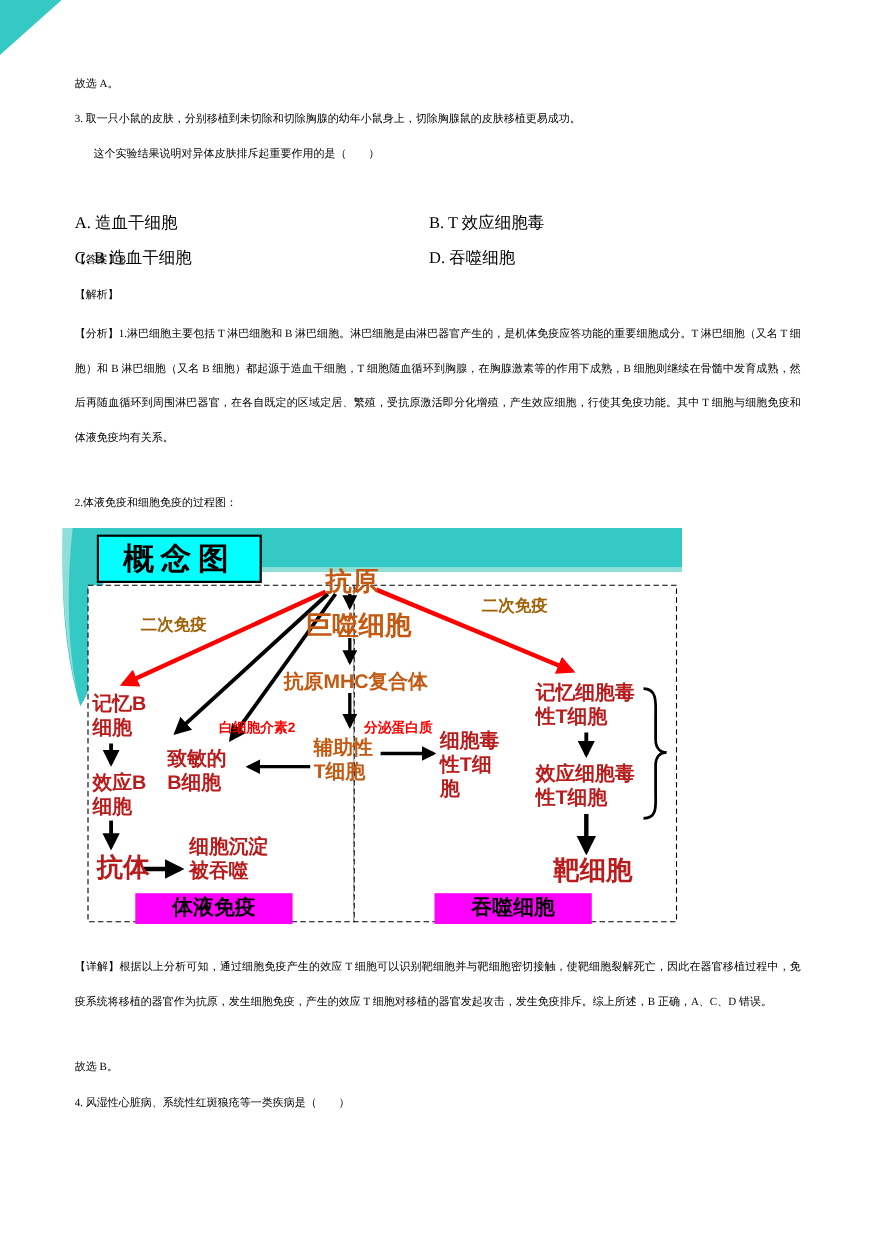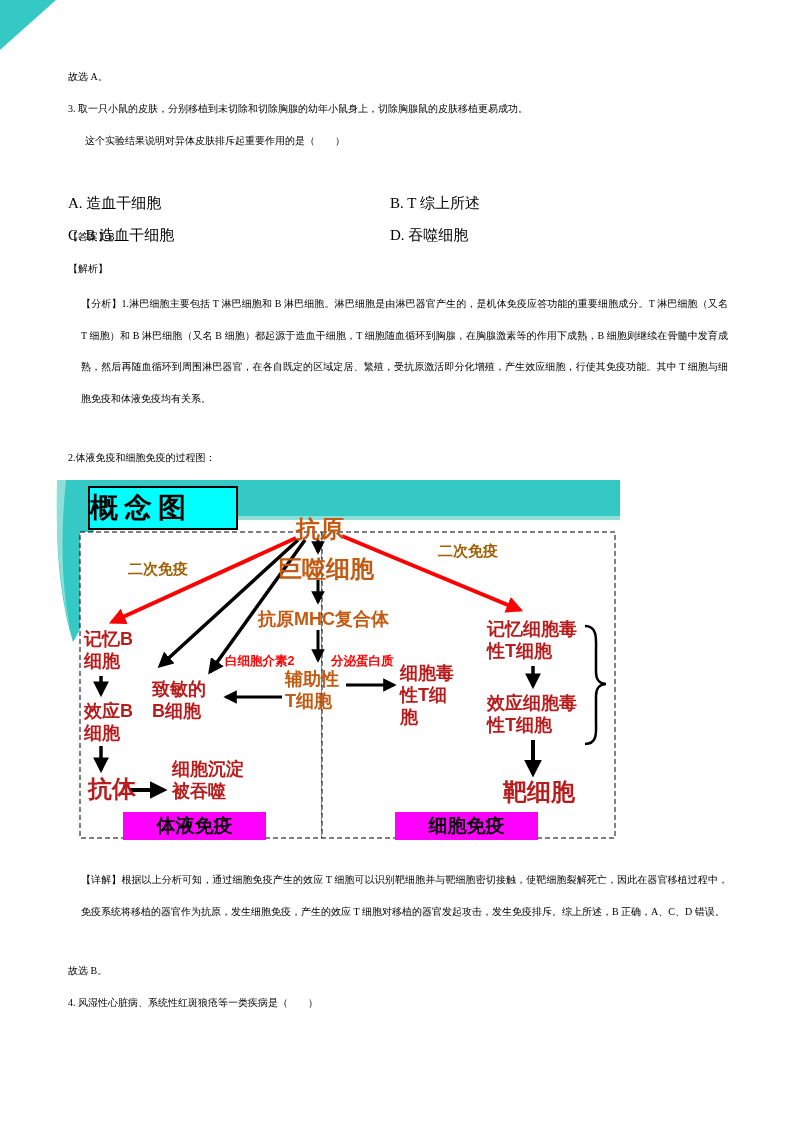--- a/index.html
+++ b/index.html
@@ -14,33 +14,33 @@
   .corner-tri {
     position:absolute; top:0; left:0;
     width:0; height:0;
     border-top:50px solid #35c9c5;
     border-right:56px solid transparent;
   }
   .blk {
     position:absolute; left:68px; right:66px;
     font-size:10px; line-height:22px;
   }
-  .para { line-height:31.5px; text-align:justify;margin-left:13px; }
+  .para { line-height:31.5px; text-align:justify; }
   .opt { position:absolute; font-size:15px; line-height:22px;margin-top:30px; }
   
   .diagram {
     position:absolute; left:0; top:478px; width:794px; height:372px;
   }
   .diagram svg { position:absolute; left:0; top:0; }
   .dg-title {
     position:absolute; left:88px; top:8px; width:150px; height:44px;
     background:#00ffff; border:2px solid #000;
     font-family:"Liberation Sans","DejaVu Sans",sans-serif;
     font-size:28px; font-weight:bold; letter-spacing:6px;
-    text-align:left; line-height:40px;
+    text-align:center; line-height:40px;
   }
   .dg-node {
     position:absolute; font-weight:bold; white-space:pre-line;
     font-family:"Liberation Sans","DejaVu Sans",sans-serif;
     font-size:18px; line-height:22px; color:#b91c1c;
   }
   .dg-node.big { font-size:24px; }
   .dg-node.orange { color:#c45911; }
   .dg-node.red { color:#a16207; font-size:15px; }
   .dg-node.sm { color:#ff0000; font-size:12.5px; }
@@ -54,21 +54,21 @@
 </head>
 <body>
 
 <div class="corner-tri"></div>
 
 <div class="blk" style="top:66px">故选 A。</div>
 <div class="blk" style="top:98px">3. 取一只小鼠的皮肤，分别移植到未切除和切除胸腺的幼年小鼠身上，切除胸腺鼠的皮肤移植更易成功。</div>
 <div class="blk" style="top:130px;left:85px">这个实验结果说明对异体皮肤排斥起重要作用的是（　　）</div>
 
 <div class="opt" style="left:68px;top:162px">A. 造血干细胞</div>
-<div class="opt" style="left:390px;top:162px">B. T 综上所述</div>
+<div class="opt" style="left:390px;top:162px">B. T 效应细胞毒</div>
 <div class="opt" style="left:68px;top:194px">C. B 造血干细胞</div>
 <div class="opt" style="left:390px;top:194px">D. 吞噬细胞</div>
 
 <div class="blk" style="top:226px">【答案】B</div>
 <div class="blk" style="top:258px">【解析】</div>
 <div class="blk para" style="top:288px">【分析】1.淋巴细胞主要包括 T 淋巴细胞和 B 淋巴细胞。淋巴细胞是由淋巴器官产生的，是机体免疫应答功能的重要细胞成分。T 淋巴细胞（又名 T 细胞）和 B 淋巴细胞（又名 B 细胞）都起源于造血干细胞，T 细胞随血循环到胸腺，在胸腺激素等的作用下成熟，B 细胞则继续在骨髓中发育成熟，然后再随血循环到周围淋巴器官，在各自既定的区域定居、繁殖，受抗原激活即分化增殖，产生效应细胞，行使其免疫功能。其中 T 细胞与细胞免疫和体液免疫均有关系。</div>
 <div class="blk" style="top:447px">2.体液免疫和细胞免疫的过程图：</div>
 
 <div class="diagram">
 
@@ -113,37 +113,37 @@
 
   <div class="dg-node orange big" style="left:296px;top:40px">抗原</div>
   <div class="dg-node red" style="left:128px;top:80px">二次免疫</div>
   <div class="dg-node red" style="left:438px;top:62px">二次免疫</div>
   <div class="dg-node orange big" style="left:278px;top:80px">巨噬细胞</div>
   <div class="dg-node orange" style="left:258px;top:130px">抗原MHC复合体</div>
   <div class="dg-node" style="left:84px;top:150px">记忆B
 细胞</div>
   <div class="dg-node" style="left:152px;top:200px">致敏的
 B细胞</div>
-  <div class="dg-node sm" style="left:225px;top:172px">白细胞介素2</div>
+  <div class="dg-node sm" style="left:199px;top:172px">白细胞介素2</div>
   <div class="dg-node sm" style="left:331px;top:172px">分泌蛋白质</div>
   <div class="dg-node orange" style="left:285px;top:190px">辅助性
 T细胞</div>
   <div class="dg-node" style="left:400px;top:184px">细胞毒
 性T细
 胞</div>
   <div class="dg-node" style="left:487px;top:140px">记忆细胞毒
 性T细胞</div>
   <div class="dg-node" style="left:487px;top:214px">效应细胞毒
 性T细胞</div>
   <div class="dg-node" style="left:84px;top:222px">效应B
 细胞</div>
   <div class="dg-node big" style="left:88px;top:300px">抗体</div>
   <div class="dg-node" style="left:172px;top:280px">细胞沉淀
 被吞噬</div>
   <div class="dg-node big" style="left:503px;top:303px">靶细胞</div>
 
   <div class="dg-tag" style="left:123px">体液免疫</div>
-  <div class="dg-tag" style="left:395px">细胞免疫</div>
+  <div class="dg-tag" style="left:395px">吞噬细胞</div>
 </div>
 
 <div class="blk para" style="top:864px">【详解】根据以上分析可知，通过细胞免疫产生的效应 T 细胞可以识别靶细胞并与靶细胞密切接触，使靶细胞裂解死亡，因此在器官移植过程中，免疫系统将移植的器官作为抗原，发生细胞免疫，产生的效应 T 细胞对移植的器官发起攻击，发生免疫排斥。综上所述，B 正确，A、C、D 错误。</div>
 <div class="blk" style="top:960px">故选 B。</div>
 <div class="blk" style="top:992px">4. 风湿性心脏病、系统性红斑狼疮等一类疾病是（　　）</div>
 
 </body></html>

